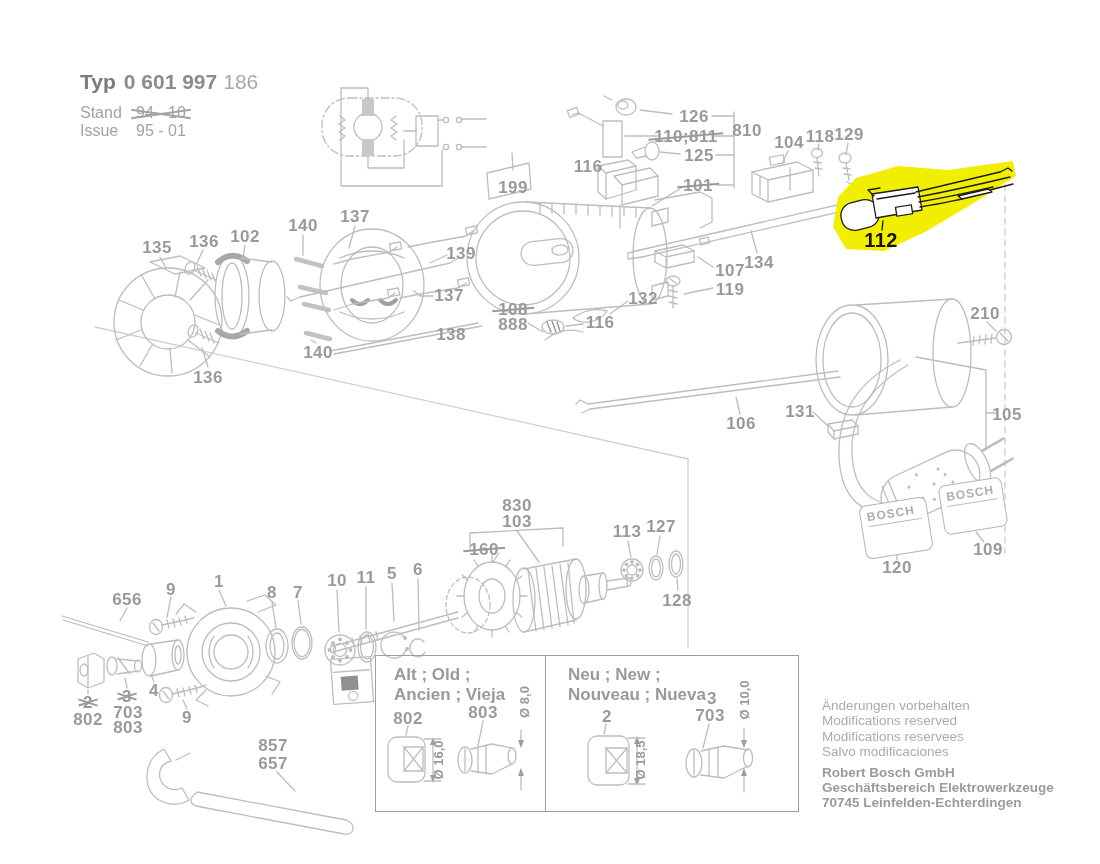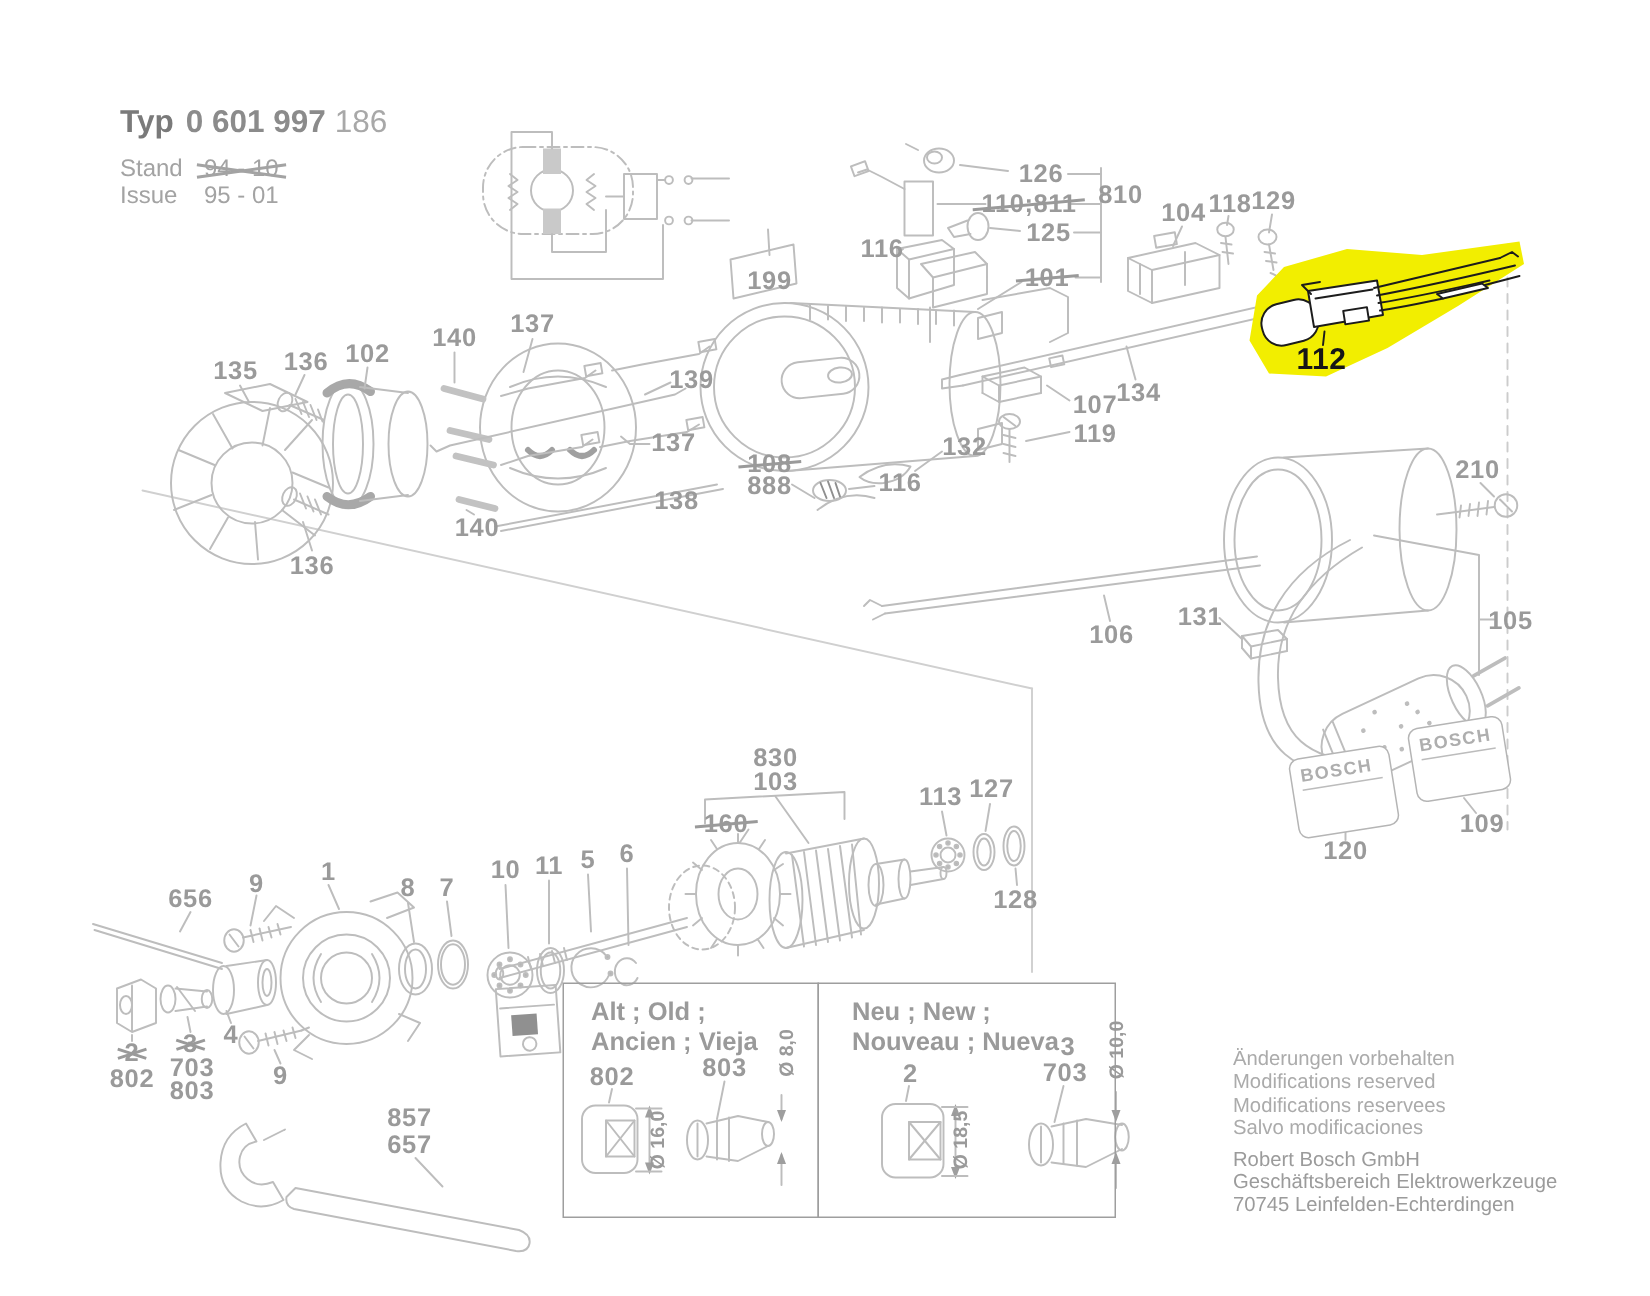--- a/index.html
+++ b/index.html
@@ -31,21 +31,21 @@
   .refbox{position:absolute;border:1.6px solid #9e9e9e;box-sizing:border-box;}
   .refbox .t{font-weight:700;font-size:17px;color:#9a9a9a;line-height:1.2;}
   .refbox .tw{margin:9px 0 16px 18px;}
   
   .plate{position:absolute;border:1.4px solid #b5b5b5;border-radius:7px;background:#fff;
          transform:rotate(-9deg);box-sizing:border-box;}
   .plate .b{display:block;margin:4px 6px 0 6px;padding-bottom:2px;font-weight:700;font-size:12px;
          color:#aeaeae;letter-spacing:1px;border-bottom:1.3px solid #bcbcbc;}
   
   .footer{position:absolute;left:822px;top:698px;font-size:13.5px;color:#ababab;line-height:1.14;}
-  .footer .co{font-weight:400;color:#9b9b9b;}
+  .footer .co{font-weight:700;color:#9b9b9b;}
   .footer .gap{height:5px;}
 </style>
 </head>
 <body>
 
 <div id="stage">
 
 <svg width="1100" height="864" viewBox="0 0 1100 864">
   <g stroke="#bdbdbd" stroke-width="1.3" fill="none" stroke-linecap="round" stroke-linejoin="round">
 
@@ -578,21 +578,21 @@
   <div class="plate" style="left:941px;top:481px;width:64px;height:50px;">
     <span class="b">BOSCH</span>
   </div>
 
   <div class="refbox" style="left:375px;top:655px;width:171px;height:157px;">
     <div class="tw">
       <div class="t">Alt ; Old ;</div>
       <div class="t">Ancien ; Vieja</div>
     </div>
   </div>
-  <div class="refbox" style="left:545px;top:655px;width:199px;height:157px;">
+  <div class="refbox" style="left:545px;top:655px;width:254px;height:157px;">
     <div class="tw" style="margin-left:22px;">
       <div class="t">Neu ; New ;</div>
       <div class="t">Nouveau ; Nueva</div>
     </div>
   </div>
 
   <div class="footer">
     <div>Änderungen vorbehalten</div>
     <div>Modifications reserved</div>
     <div>Modifications reservees</div>

